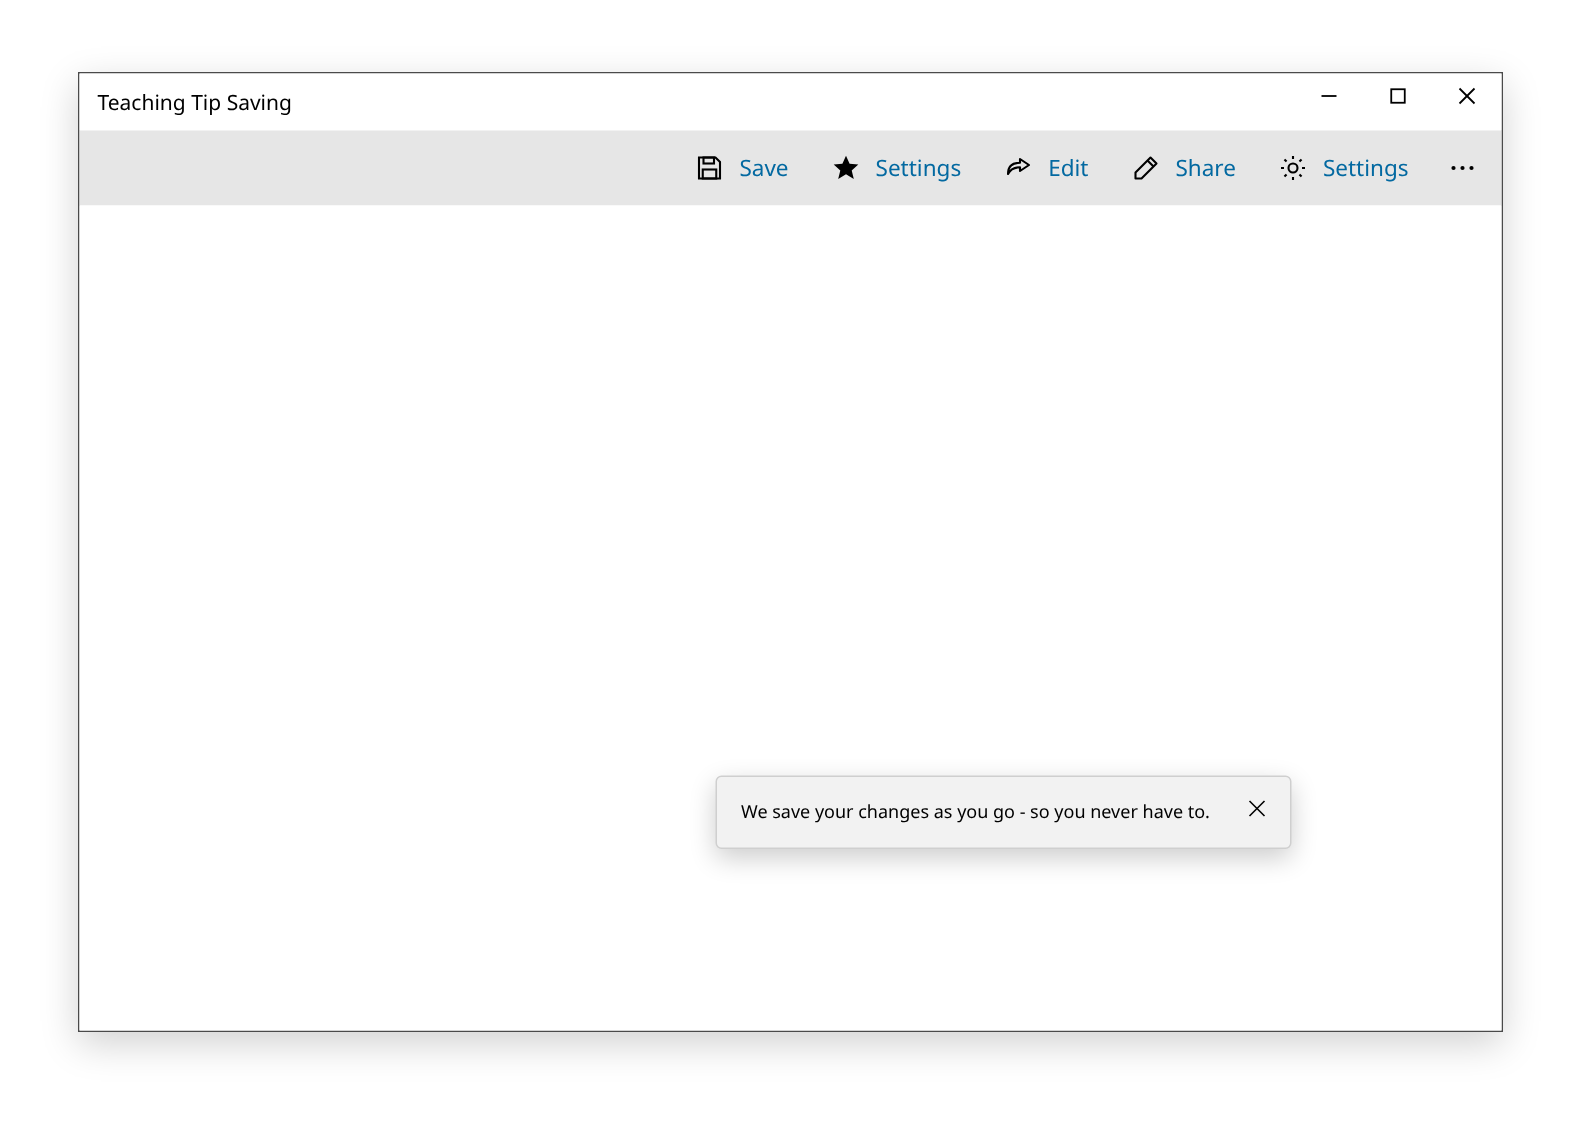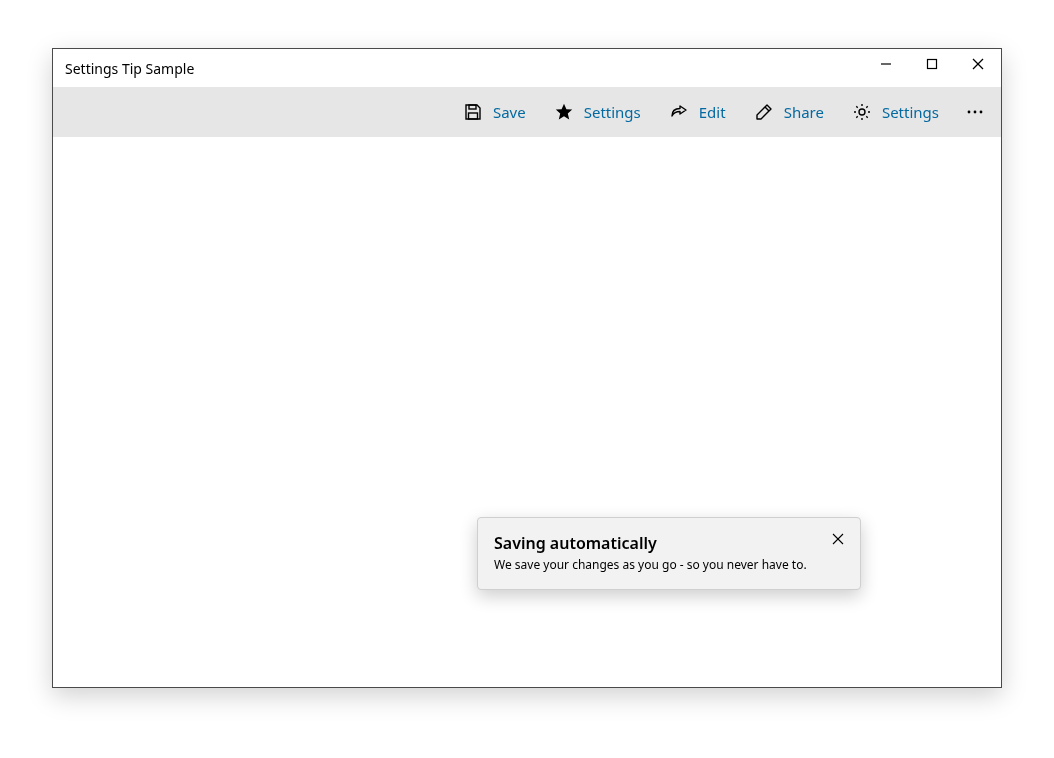--- a/index.html
+++ b/index.html
@@ -129,21 +129,21 @@
     align-items: center;
     justify-content: center;
   }
 </style>
 </head>
 <body>
 
 <div class="window">
 
   <div class="titlebar">
-    <div class="titlebar-title">Settings Tip Sample</div>
+    <div class="titlebar-title">Teaching Tip Saving</div>
     <div class="titlebar-controls">
       <button class="titlebar-btn">
         <span>
           <svg width="12" height="12" viewBox="0 0 12 12">
               <line x1="1" y1="6" x2="11" y2="6" stroke-width="1.2"></line>
             </svg>
         </span>
       </button>
       <button class="titlebar-btn">
         <span>
@@ -230,19 +230,18 @@
 
     <div class="teaching-tip">
       <button class="tip-close">
         <span>
           <svg width="12" height="12" viewBox="0 0 12 12" stroke="#000" stroke-width="1.1">
             <line x1="1" y1="1" x2="11" y2="11"></line>
               <line x1="11" y1="1" x2="1" y2="11"></line>
           </svg>
         </span>
       </button>
-      <div class="tip-title">Saving automatically</div>
       <div class="tip-body">We save your changes as you go - so you never have to.</div>
     </div>
 
   </div>
 
 </div>
 
 </body></html>

